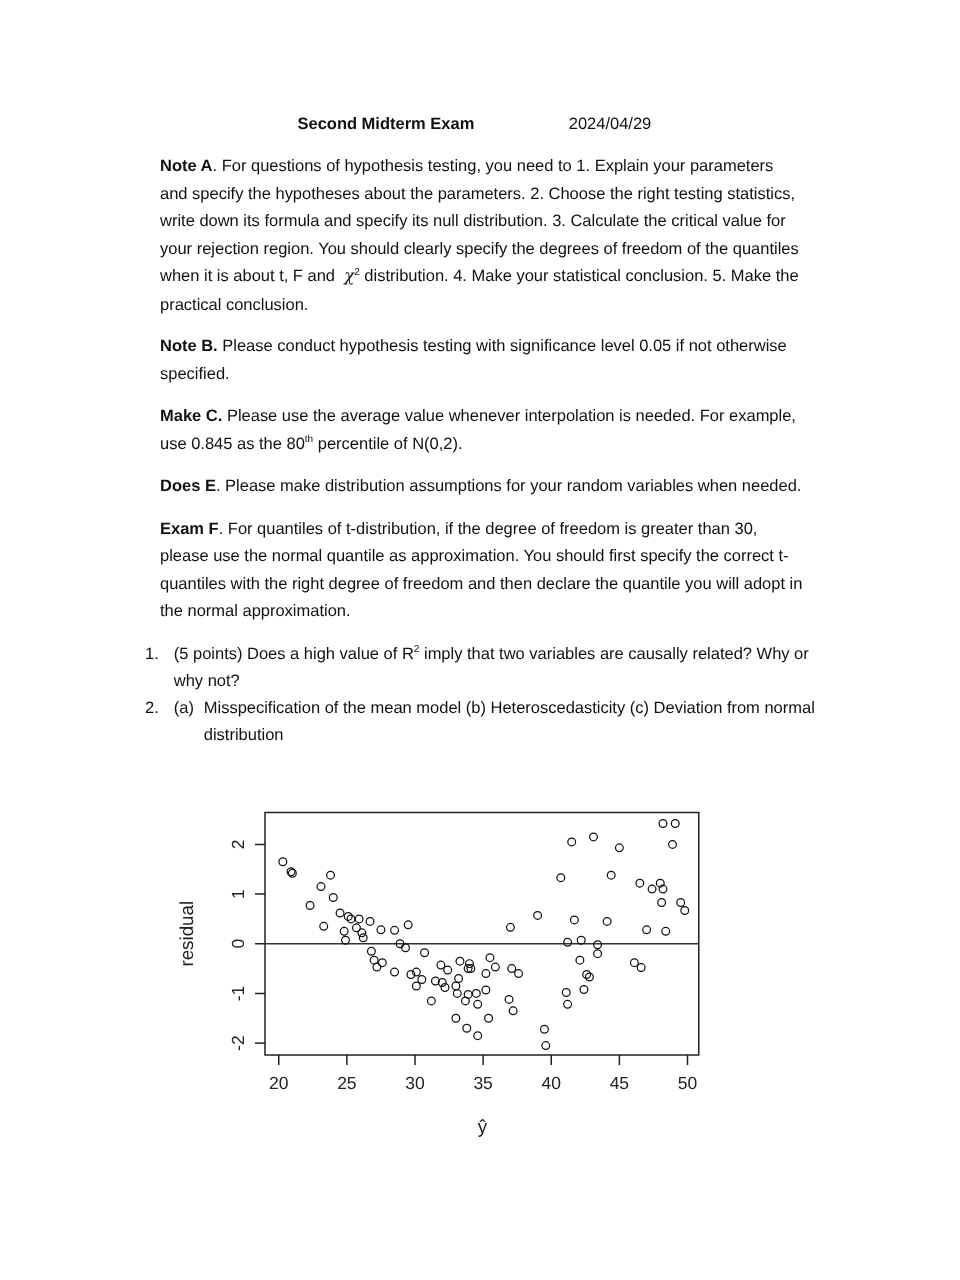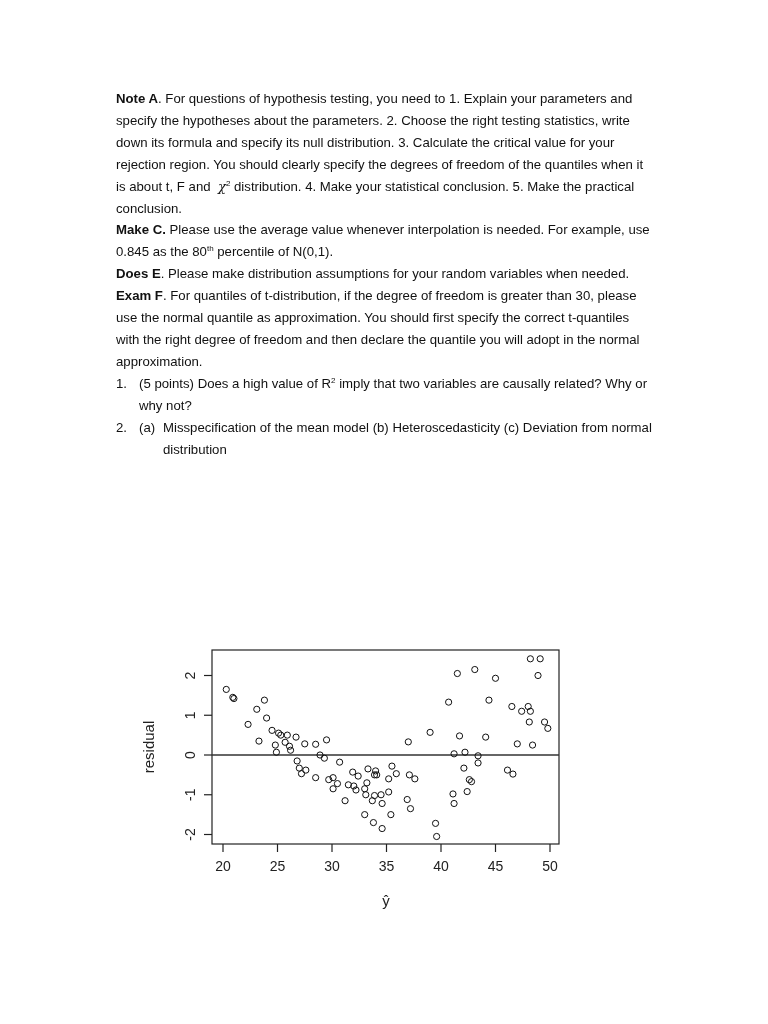--- a/index.html
+++ b/index.html
@@ -2,41 +2,46 @@
 <html><head>
   <meta charset="utf-8">
   <style>
     html, body { margin: 0; padding: 0; background: #ffffff; }
     body { width: 768px; height: 1024px; position: relative; overflow: hidden;
            font-family: "Liberation Sans", "DejaVu Sans", sans-serif; color: #111; }
     .page { position: absolute; left: 116px; top: 88px; width: 540px; font-size: 13.2px; line-height: 21.9px; }
     .title-row { position: relative; height: 22px; font-size: 13.2px; }
     .title { position: absolute; left: 122px; font-weight: bold; }
     .date { position: absolute; left: 339px; }
-    .note { margin: 0; }
+    .note { margin: 12px; }
     .note b { font-weight: bold; }
     .chi { font-family: "DejaVu Serif", serif; font-style: italic; }
     sup { font-size: 8px; line-height: 0; vertical-align: super; }
     .q { position: relative; padding-left: 23px; margin: 0; }
     .q .num { position: absolute; left: 0; top: 0; }
     .sub { position: relative; padding-left: 24px; margin: 0 0 0 23px; }
     .sub .lbl { position: absolute; left: 0; top: 0; }
     .plot { position: absolute; left: 130px; top: 640px; width: 440px; height: 280px; }
     .plot svg { display: block; }
     .axis-text { font-family: "Liberation Sans", "DejaVu Sans", sans-serif; font-size: 14px; fill: #222; }
   </style>
 </head>
 <body>
 
 <div class="page">
+  <div class="title-row">
+    <span class="title">Second Midterm Exam</span>
+    <span class="date">2024/04/29</span>
+  </div>
 
   <p class="note"><b>Note A</b><span>. </span><span>For questions of hypothesis testing, you need to 1. Explain your parameters and specify the hypotheses about the parameters. 2. Choose the right testing statistics, write down its formula and specify its null distribution. 3. Calculate the critical value for your rejection region. You should clearly specify the degrees of freedom of the quantiles when it is about t, F and</span>&nbsp; <span class="chi">χ</span><sup>2</sup><span> distribution. 4. Make your statistical conclusion. 5. Make the practical conclusion.</span></p>
 
+  <p class="note"><b>Note B.</b><span> Please conduct hypothesis testing with significance level 0.05 if not otherwise specified.</span></p>
 
-  <p class="note"><b>Make C.</b><span> Please use the average value whenever interpolation is needed. For example, use 0.845 as the 80</span><sup>th</sup><span> percentile of N(0,1).</span></p>
+  <p class="note"><b>Make C.</b><span> Please use the average value whenever interpolation is needed. For example, use 0.845 as the 80</span><sup>th</sup><span> percentile of N(0,2).</span></p>
 
 
   <p class="note"><b>Does E</b><span>. </span><span>Please make distribution assumptions for your random variables when needed.</span></p>
 
   <p class="note"><b>Exam F</b><span>. </span><span>For quantiles of t-distribution, if the degree of freedom is greater than 30, please use the normal quantile as approximation. You should first specify the correct t-quantiles with the right degree of freedom and then declare the quantile you will adopt in the normal approximation.</span></p>
 
   <p class="q"><span class="num">1.</span><span>(5 points) Does a high value of R</span><sup>2</sup><span> imply that two variables are causally related? Why or why not?</span></p>
 
   <p class="q"><span class="num">2.</span></p>
 

